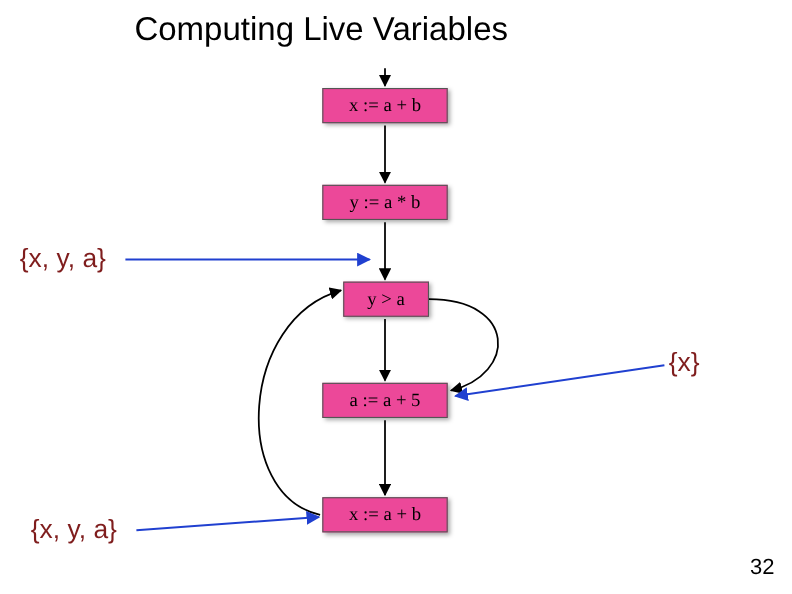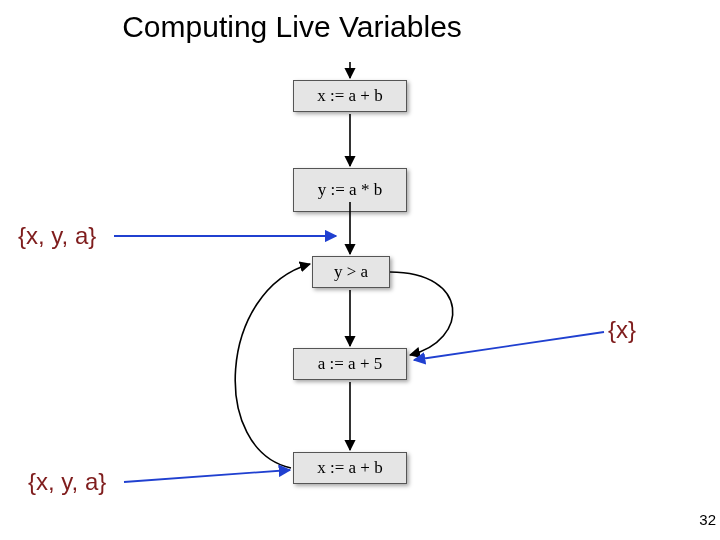--- a/index.html
+++ b/index.html
@@ -16,60 +16,60 @@
     position: absolute;
     top: 10px;
     left: 0;
     width: 584px;
     text-align: center;
     font-size: 30px;
     color: #000;
   }
   .node {
     position: absolute;
-    background: #e5e5e5;
+    background: #ec4899;
     border: 1px solid #555;
     box-shadow: 2px 2px 4px rgba(0,0,0,0.35);
     font-family: "Times New Roman", serif;
     font-size: 17px;
     color: #000;
     display: flex;
     align-items: center;
     justify-content: center;
     padding: 4px 12px;
     box-sizing: border-box;
   }
   .annot {
     position: absolute;
     font-size: 24px;
     color: #7f1d1d;
   }
   .pagenum {
     position: absolute;
-    right: 4px;
+    right: 16px;
     bottom: 12px;
-    font-size: 15px;
+    font-size: 20px;
     color: #000;
   }
   svg.overlay {
     position: absolute;
     left: 0;
     top: 0;
     width: 720px;
     height: 540px;
     pointer-events: none;
   }
 </style>
 </head>
 <body>
 
 <div class="title">Computing Live Variables</div>
 
 <div class="node" style="left:293px; top:80px;  width:114px; height:32px;">x := a + b</div>
-<div class="node" style="left:293px; top:168px; width:114px; height:44px;">y := a * b</div>
+<div class="node" style="left:293px; top:168px; width:114px; height:32px;">y := a * b</div>
 <div class="node" style="left:312px; top:256px; width:78px;  height:32px;text-align:center;">y &gt; a</div>
 <div class="node" style="left:293px; top:348px; width:114px; height:32px;">a := a + 5</div>
 <div class="node" style="left:293px; top:452px; width:114px; height:32px;">x := a + b</div>
 
 <div class="annot" style="left:18px;  top:222px;">{x, y, a}</div>
 <div class="annot" style="left:608px; top:316px;">{x}</div>
 <div class="annot" style="left:28px;  top:468px;">{x, y, a}</div>
 
 <div class="pagenum">32</div>
 

